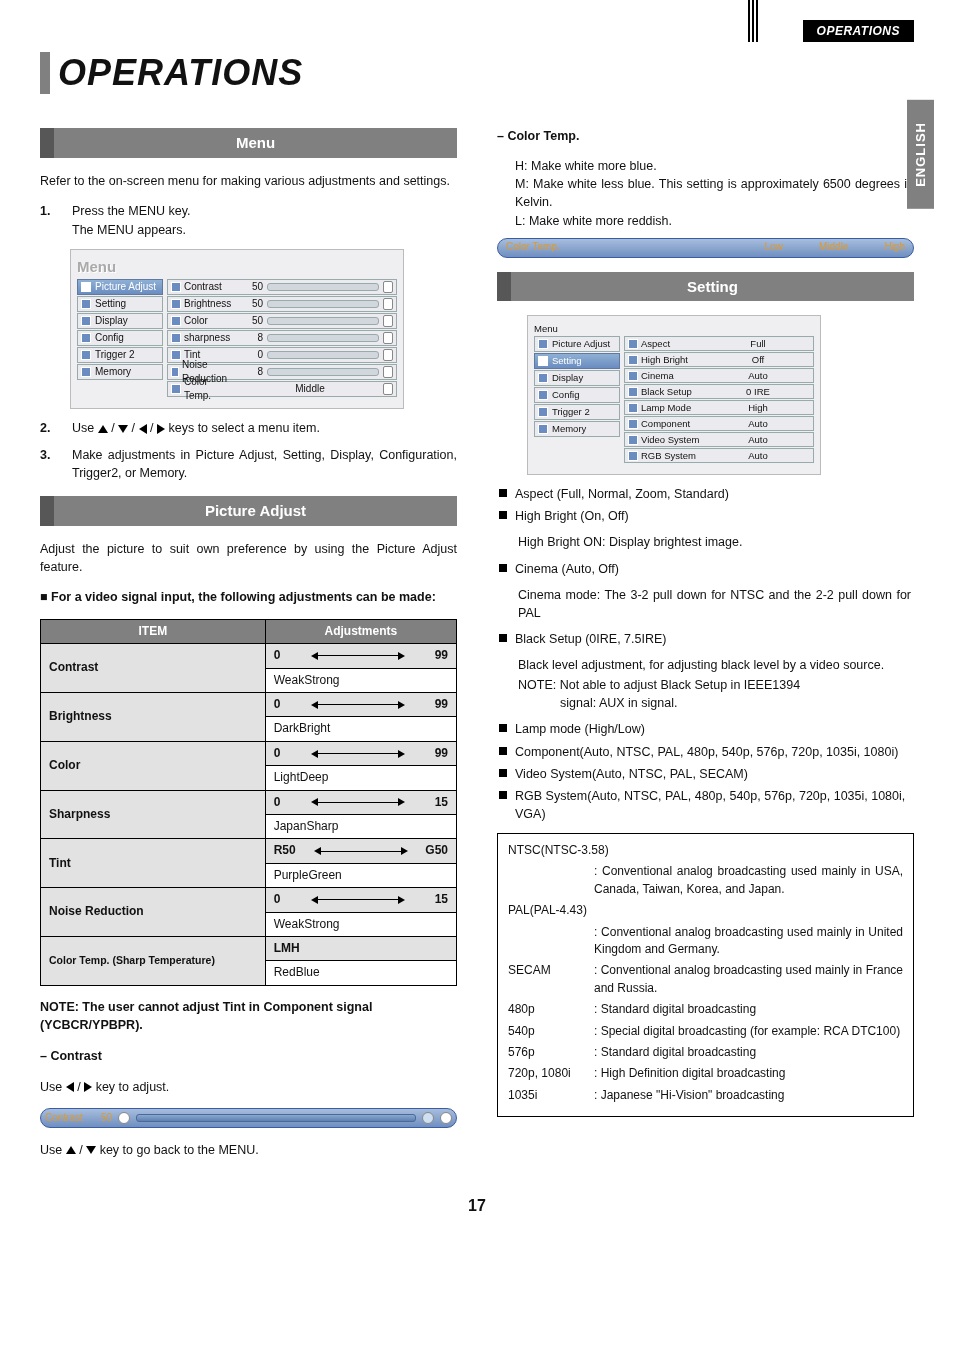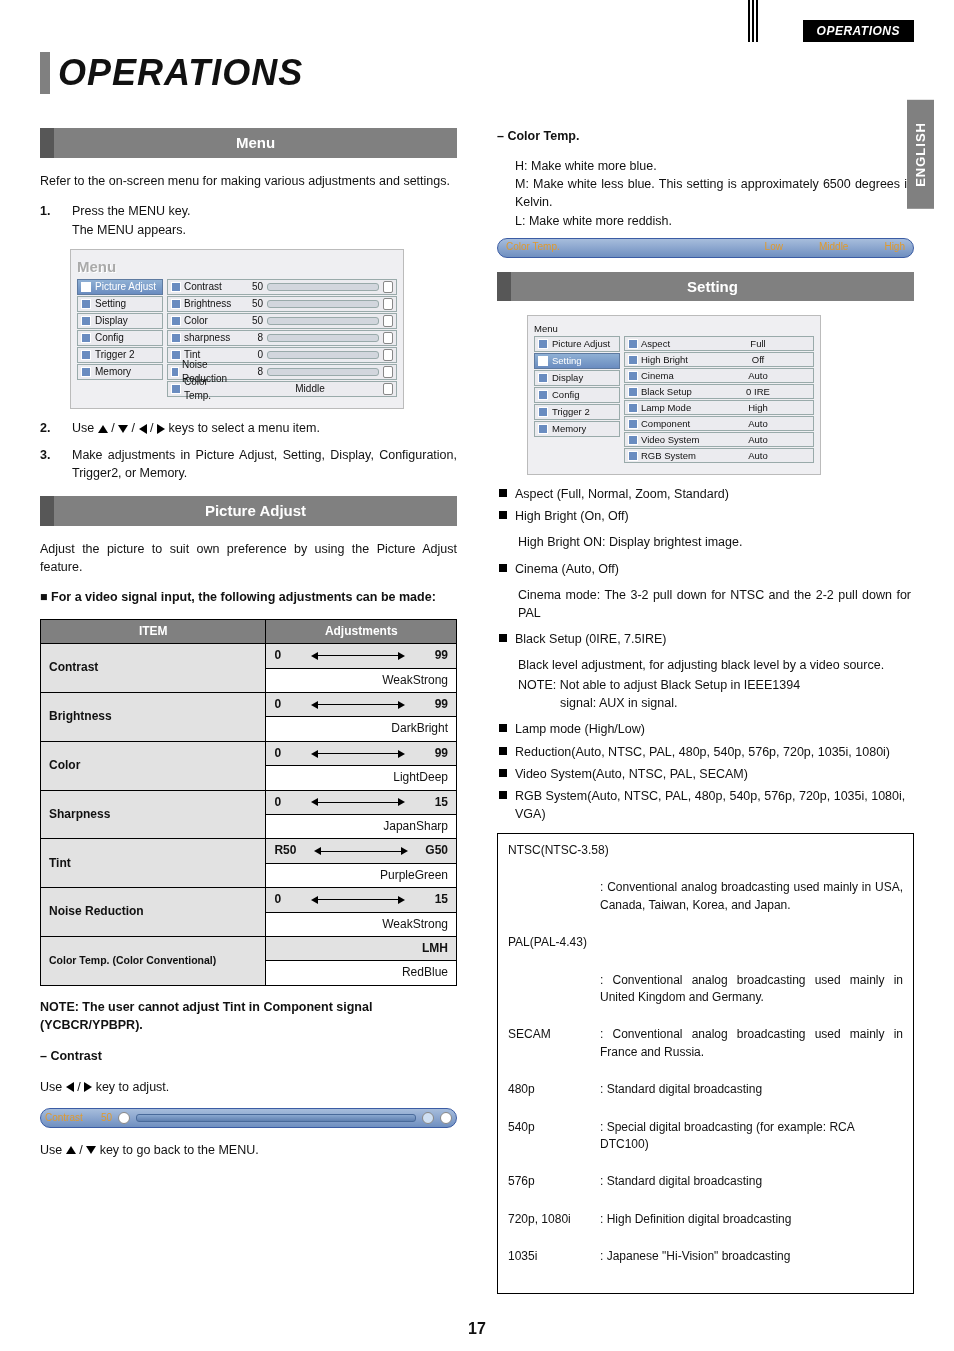--- a/index.html
+++ b/index.html
@@ -195,22 +195,21 @@
 .adjust-table td {
   border: 1px solid #000;
   padding: 3px 8px;
 }
 .adjust-table .item-cell {
   background: #e2e2e2;
   font-weight: bold;
 }
 .txt-pair {
   display: flex;
-  justify-content: flex-end;
-  margin-left: 24px;
+  justify-content: flex-start;
 }
 .bold {
   font-weight: bold;
 }
 
 .pill-bar {
   display: flex;
   align-items: center;
   border: 1px solid #3b5ca4;
   background: linear-gradient(#a7bddc, #6f8fc0);
@@ -300,22 +299,21 @@
 }
 
 .note-box {
   border: 1px solid #000;
   padding: 8px 10px;
   font-size: 12px;
   margin-top: 10px;
 }
 .note-box .row {
   display: flex;
-  gap: 6px;
-  margin: 20px 0;
+  margin: 4px 0;
 }
 .note-box .row .key {
   flex: 0 0 86px;
 }
 .note-box .row .val {
   flex: 1;
 }
 
 .page-num {
   text-align: center;
@@ -654,21 +652,21 @@
         <tr>
               <td>
                 <div class="txt-pair">
                   <span>Weak</span>
                   <span>Strong</span>
                 </div>
               </td>
             </tr>
 
         <tr>
-              <td class="item-cell" rowspan="2" style="font-size:10.5px">Color Temp. (Color Conventional)</td>
+              <td class="item-cell" rowspan="2" style="font-size:10.5px">Color Temp. (Sharp Temperature)</td>
             <td class="item-cell">
                 <div class="txt-pair bold">
                   <span>L</span>
                   <span>M</span>
                   <span>H</span>
                 </div>
               </td>
             </tr>
         <tr>
               <td>
@@ -832,21 +830,21 @@
       <ul class="bullet-list">
         <li>Black Setup (0IRE, 7.5IRE)</li>
       </ul>
       <div class="sub-indent" style="text-align:justify">Black level adjustment, for adjusting black level by a video source.</div>
       <div class="sub-indent">
         <span>NOTE: Not able to adjust Black Setup in IEEE1394</span><br>
         <span style="padding-left:42px">signal: AUX in signal.</span>
       </div>
       <ul class="bullet-list">
         <li>Lamp mode (High/Low)</li>
-        <li>Reduction(Auto, NTSC, PAL, 480p, 540p, 576p, 720p, 1035i, 1080i)</li>
+        <li>Component(Auto, NTSC, PAL, 480p, 540p, 576p, 720p, 1035i, 1080i)</li>
         <li>Video System(Auto, NTSC, PAL, SECAM)</li>
         <li>RGB System(Auto, NTSC, PAL, 480p, 540p, 576p, 720p, 1035i, 1080i, VGA)</li>
       </ul>
 
       <div class="note-box">
         <div>NTSC(NTSC-3.58)</div>
         <div class="row">
             <span class="key"></span>
             <span class="val" style="text-align:justify">: Conventional analog broadcasting used mainly in USA, Canada, Taiwan, Korea, and Japan.</span>
           </div>

